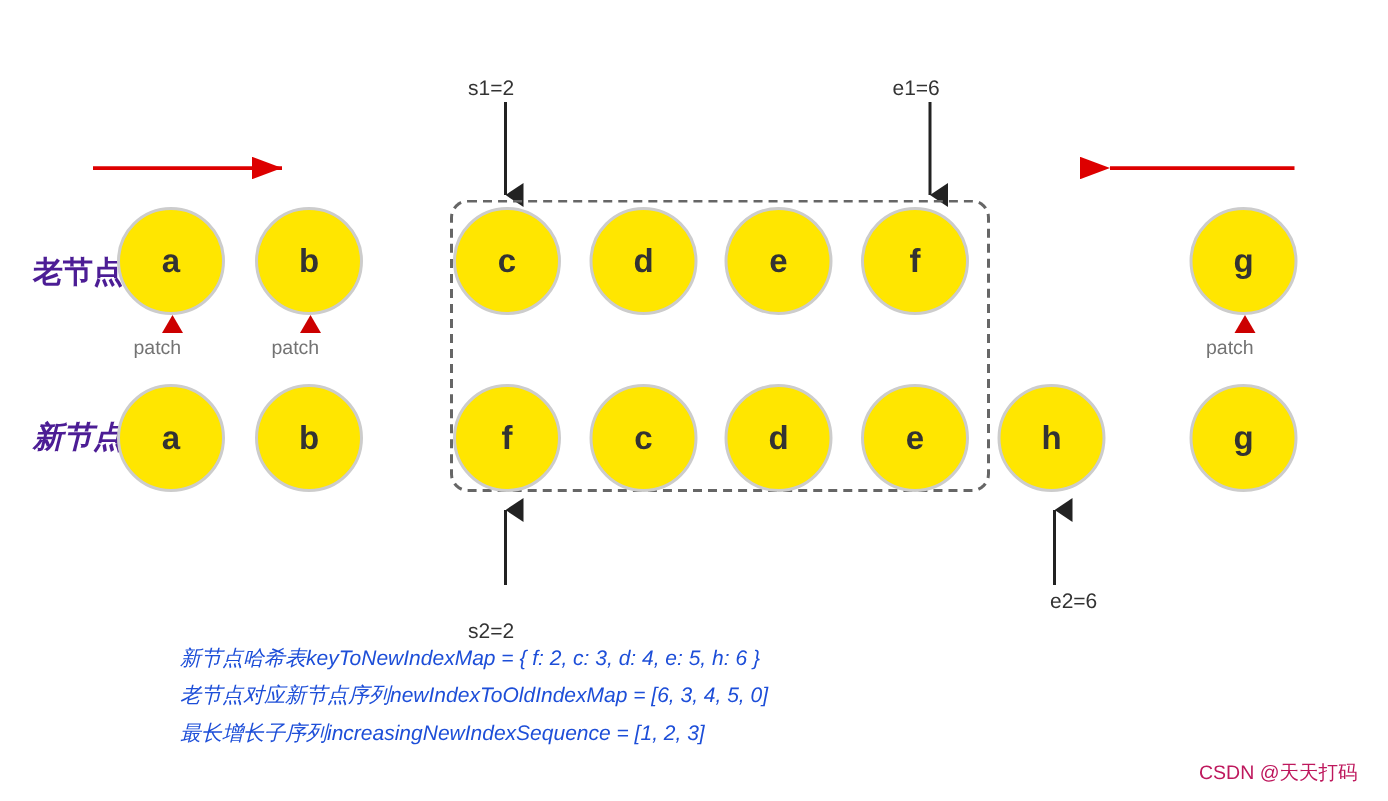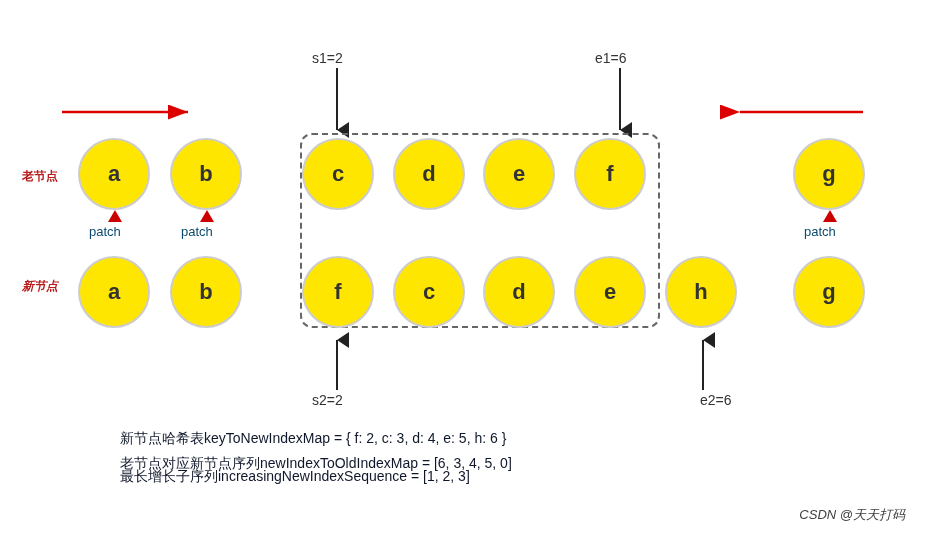--- a/index.html
+++ b/index.html
@@ -14,22 +14,22 @@
     .diagram-container {
       width: 925px;
       height: 534px;
       position: relative;
       background: #fff;
     }
 
     
     .row-label {
       position: absolute;
-      font-size: 12px;
-      color: #b91c1c;
+      font-size: 20px;
+      color: #4c1d95;
       font-weight: bold;
     }
 
     
     .node-circle {
       position: absolute;
       width: 72px;
       height: 72px;
       border-radius: 50%;
       background: #FFE600;
@@ -46,45 +46,45 @@
     .dashed-box {
       position: absolute;
       border: 2px dashed #666;
       border-radius: 12px;
     }
 
     
     .patch-label {
       position: absolute;
       font-size: 13px;
-      color: #0c4a6e;
+      color: #737373;
     }
 
     
     .index-label {
       position: absolute;
       font-size: 14px;
       color: #333;
       text-align: center;
     }
 
     
     .bottom-text {
       position: absolute;
       font-size: 14px;
-      color: #0f172a;
+      color: #1d4ed8;
+      font-style: italic;
     }
 
     .watermark {
       position: absolute;
       bottom: 10px;
       right: 20px;
       font-size: 13px;
-      color: #404040;
-      font-style: italic;
+      color: #be185d;
     }
 
     svg.arrows-svg {
       position: absolute;
       top: 0;
       left: 0;
       width: 925px;
       height: 534px;
       pointer-events: none;
     }
@@ -168,23 +168,23 @@
   <div class="node-circle" style="top:256px; left:793px;">g</div>
 
   <div class="patch-label" style="top:224px; left:89px;">patch</div>
   <div class="patch-label" style="top:224px; left:181px;">patch</div>
   <div class="patch-label" style="top:224px; left:804px;">patch</div>
 
   <div class="index-label" style="top:50px; left:312px;">s1=2</div>
 
   <div class="index-label" style="top:50px; left:595px;">e1=6</div>
 
-  <div class="index-label" style="top:392px; left:312px;">s2=2</div>
+  <div class="index-label" style="top:412px; left:312px;">s2=2</div>
 
   <div class="index-label" style="top:392px; left:700px;">e2=6</div>
 
   <div class="bottom-text" style="top:430px; left:120px;">新节点哈希表keyToNewIndexMap = { f: 2, c: 3, d: 4, e: 5, h: 6 }</div>
   <div class="bottom-text" style="top:455px; left:120px;">老节点对应新节点序列newIndexToOldIndexMap = [6, 3, 4, 5, 0]</div>
-  <div class="bottom-text" style="top:468px; left:120px;">最长增长子序列increasingNewIndexSequence = [1, 2, 3]</div>
+  <div class="bottom-text" style="top:480px; left:120px;">最长增长子序列increasingNewIndexSequence = [1, 2, 3]</div>
 
   <div class="watermark">CSDN @天天打码</div>
 
 </div>
 
 </body></html>

